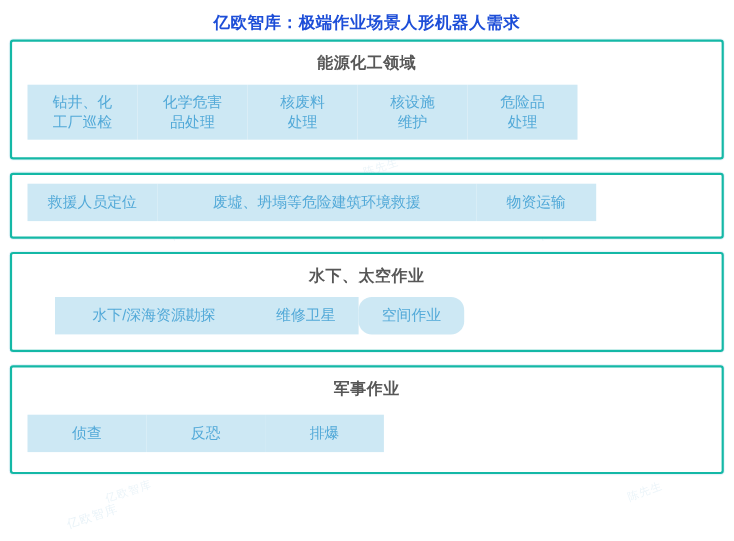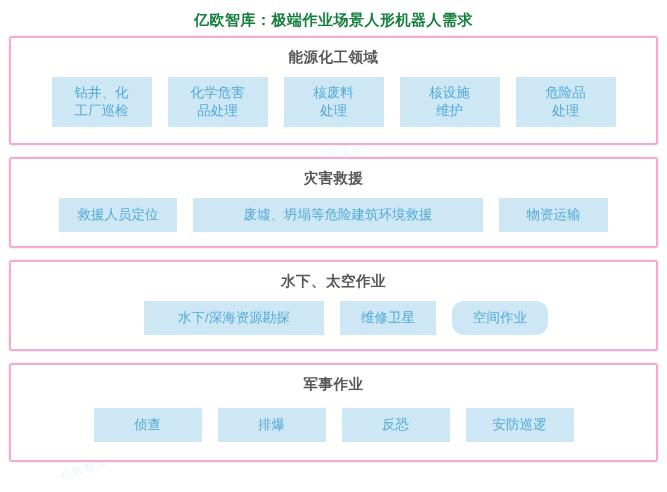--- a/index.html
+++ b/index.html
@@ -36,58 +36,57 @@
 
   
   .title {
     position: absolute;
     top: 11px;
     left: 0;
     width: 667px;
     text-align: center;
     font-size: 15px;
     font-weight: bold;
-    color: #15803d;
+    color: #1d4ed8;
     letter-spacing: .5px;
     z-index: 10;
   }
 
   
   .board {
     position: absolute;
     top: 36px;
     left: 0;
     width: 667px;
     z-index: 8;
   }
   .card {
     position: relative;
     margin: 0 9px 12px 9px;
     background: #ffffff;
-    border: 2px solid #f9a8d4;
+    border: 2px solid #14b8a6;
     border-radius: 3px;
     box-shadow: 0 0 0 1px rgba(191,224,242,.35);
     box-sizing: border-box;
   }
   .card-title {
     text-align: center;
     font-size: 14.5px;
     font-weight: bold;
     color: #575757;
     padding-top: 10px;
     padding-bottom: 2px;
     letter-spacing: .5px;
   }
   .chips {
     display: flex;
-    justify-content: center;
+    justify-content: flex-start;
     align-items: stretch;
     padding: 8px 14px 14px 14px;
     box-sizing: border-box;
-    gap: 16px;
   }
   .chip {
     background: #cde8f4;
     color: #52a9d8;
     font-size: 13.5px;
     line-height: 18px;
     text-align: center;
     display: flex;
     align-items: center;
     justify-content: center;
@@ -146,40 +145,38 @@
       <div class="chip">核废料
 处理</div>
       <div class="chip">核设施
 维护</div>
       <div class="chip">危险品
 处理</div>
     </div>
   </div>
 
   <div class="card sec-disaster">
-    <div class="card-title">灾害救援</div>
     <div class="chips">
       <div class="chip w1">救援人员定位</div>
       <div class="chip w2">废墟、坍塌等危险建筑环境救援</div>
       <div class="chip w3">物资运输</div>
     </div>
   </div>
 
   <div class="card sec-space">
     <div class="card-title">水下、太空作业</div>
     <div class="chips">
       <div class="chip w1">水下/深海资源勘探</div>
       <div class="chip w2">维修卫星</div>
       <div class="chip w3">空间作业</div>
     </div>
   </div>
 
   <div class="card sec-military">
     <div class="card-title">军事作业</div>
     <div class="chips">
       <div class="chip">侦查</div>
+      <div class="chip">反恐</div>
       <div class="chip">排爆</div>
-      <div class="chip">反恐</div>
-      <div class="chip">安防巡逻</div>
     </div>
   </div>
 
 </div>
 
 </body></html>

